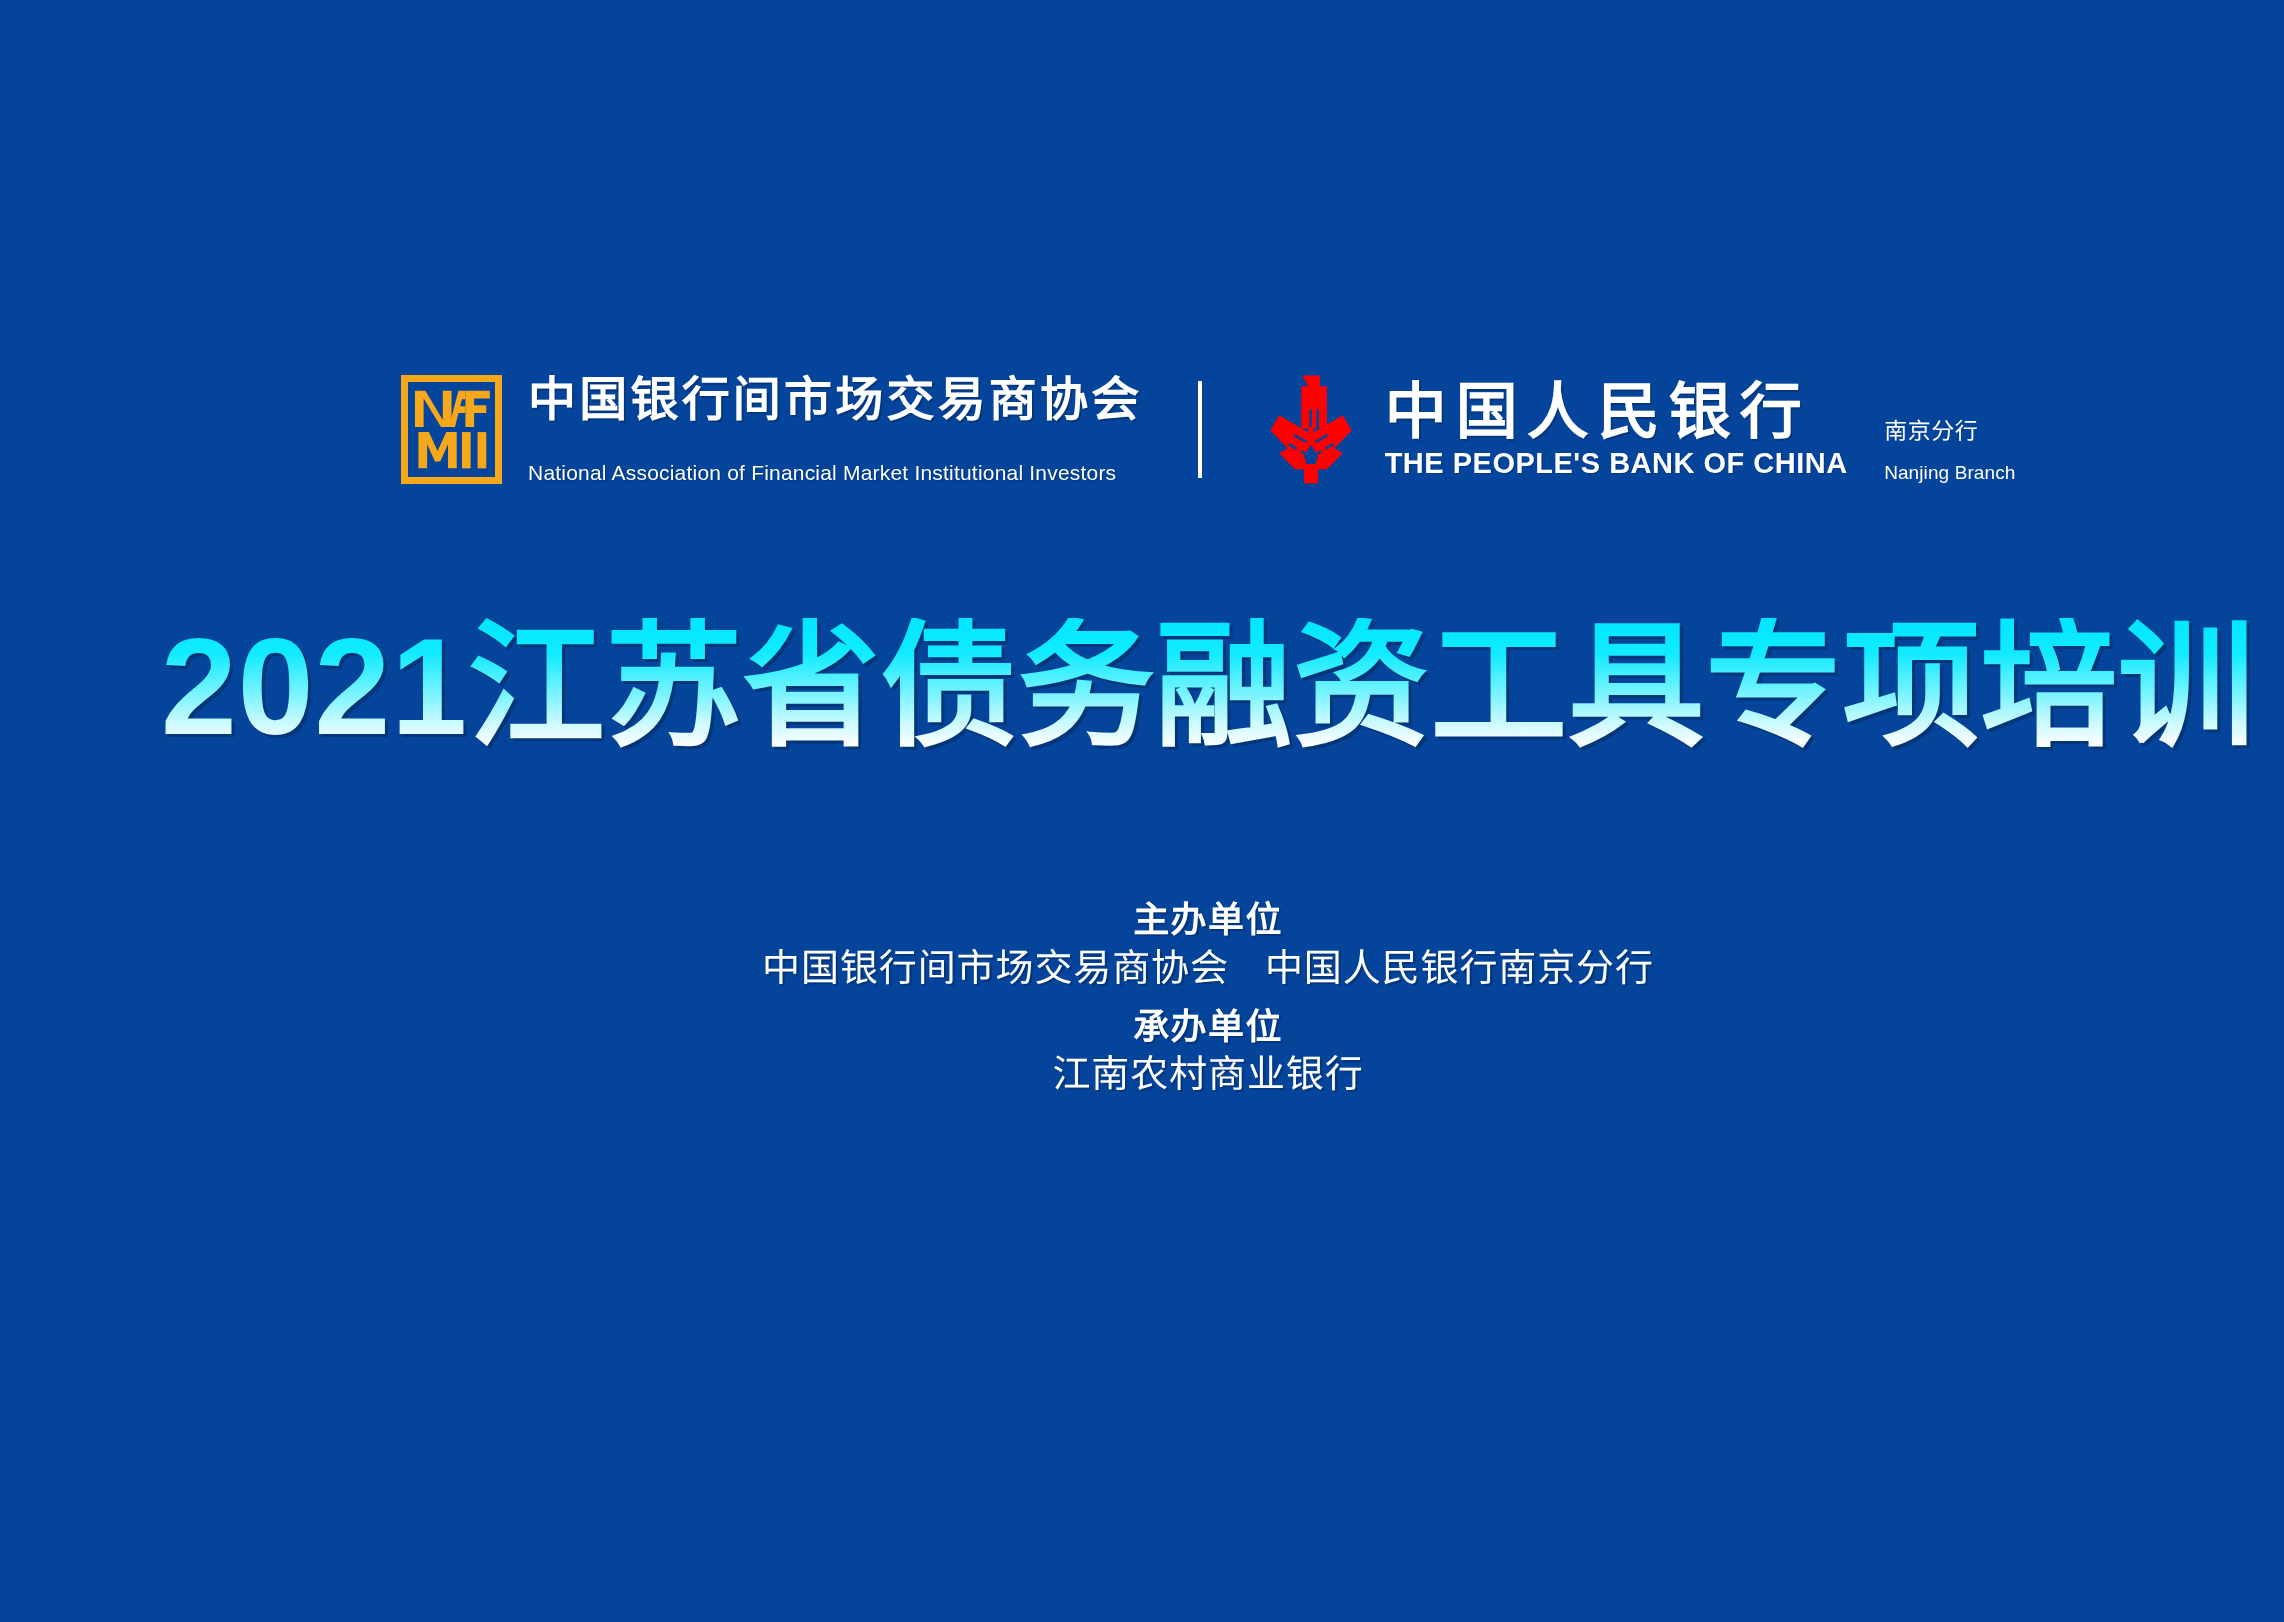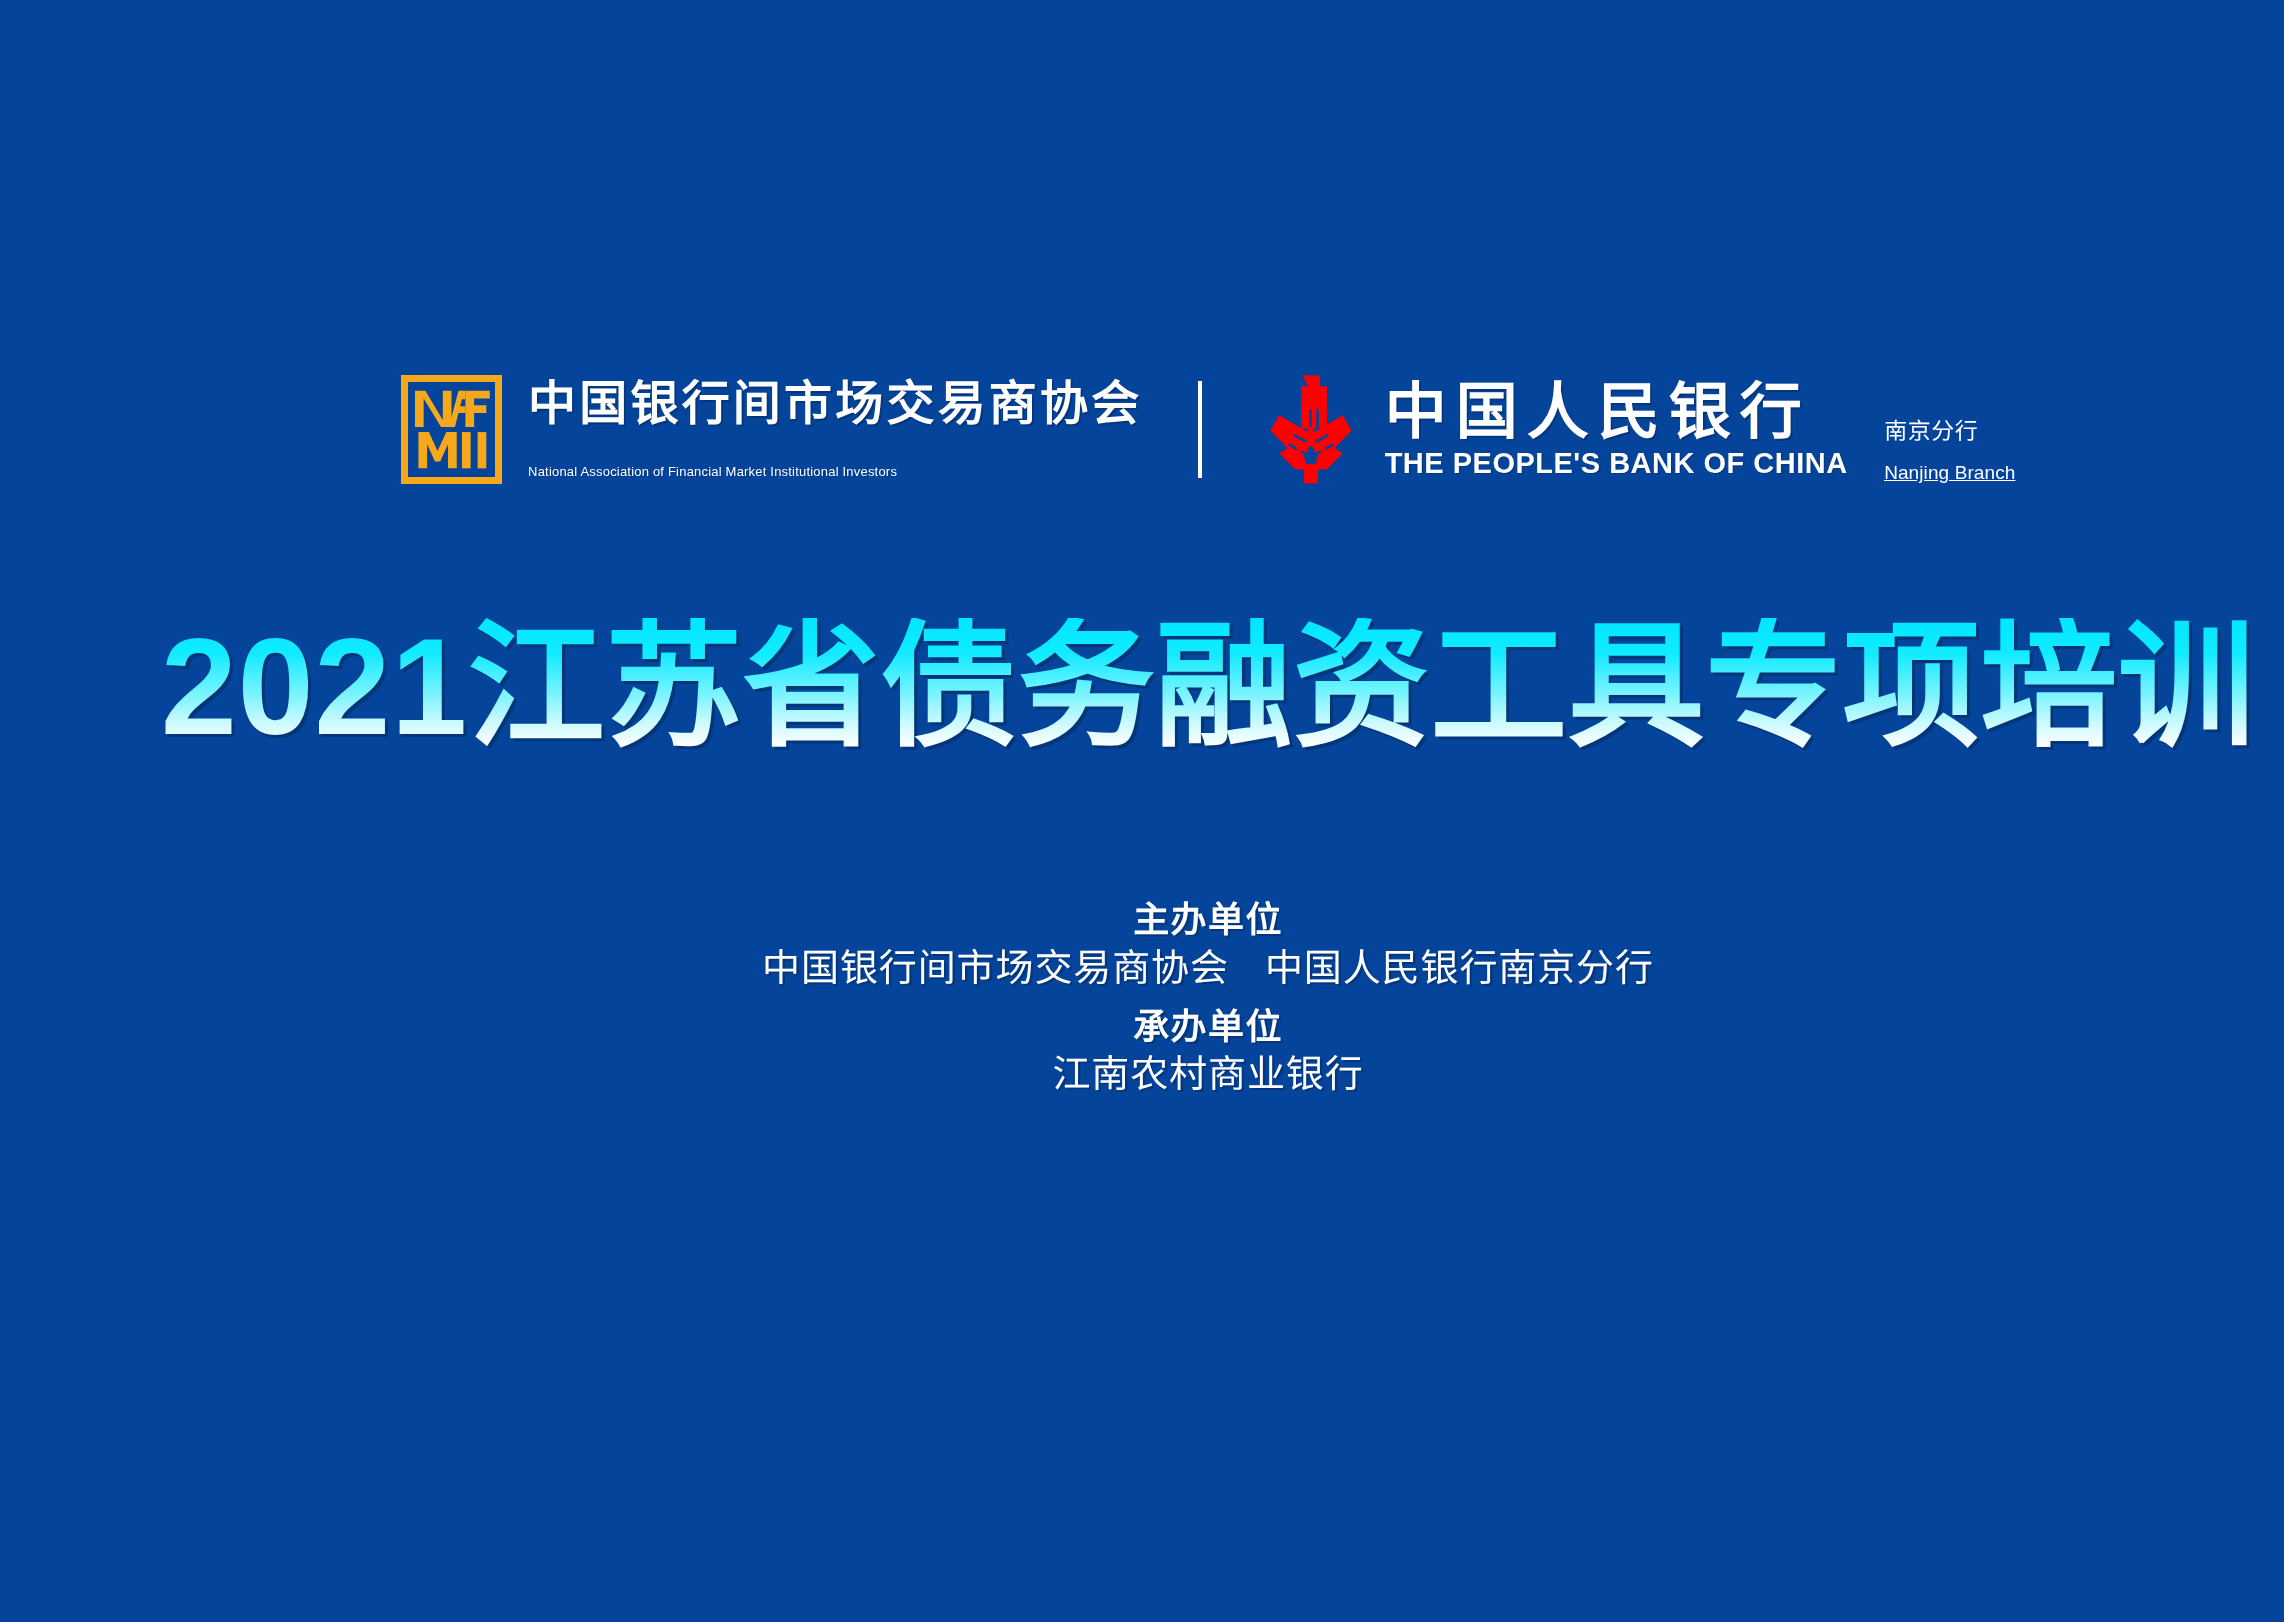--- a/index.html
+++ b/index.html
@@ -72,21 +72,21 @@
     font-size: 48px;
     font-weight: 700;
     color: #FFFFFF;
     letter-spacing: 3.2px;
     line-height: 1.05;
     white-space: nowrap;
     text-shadow: 1.8px 1.8px 0 rgba(0,0,0,0.20);
   }
 
   .nafmii-en {
-    font-size: 13px;
+    font-size: 21px;
     font-weight: 400;
     color: #FFFFFF;
     letter-spacing: 0.2px;
     line-height: 1.1;
     white-space: nowrap;
     text-shadow: 1.4px 1.4px 0 rgba(0,0,0,0.17);
     margin-top: 33px;
   }
 
   
@@ -163,21 +163,20 @@
     white-space: nowrap;
   }
 
   .branch-en {
     font-size: 19px;
     font-weight: 400;
     color: #FFFFFF;
     letter-spacing: 0.1px;
     line-height: 1.1;
     white-space: nowrap;
-    text-decoration: underline;
   }
 
   
   .main-title {
     position: absolute;
     top: 618px;
     left: 0;
     width: 100%;
     text-align: center;
     font-size: 137px;

